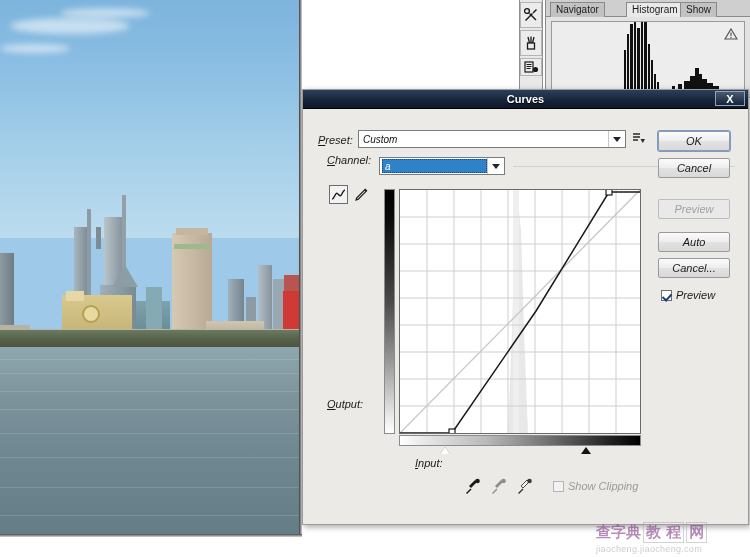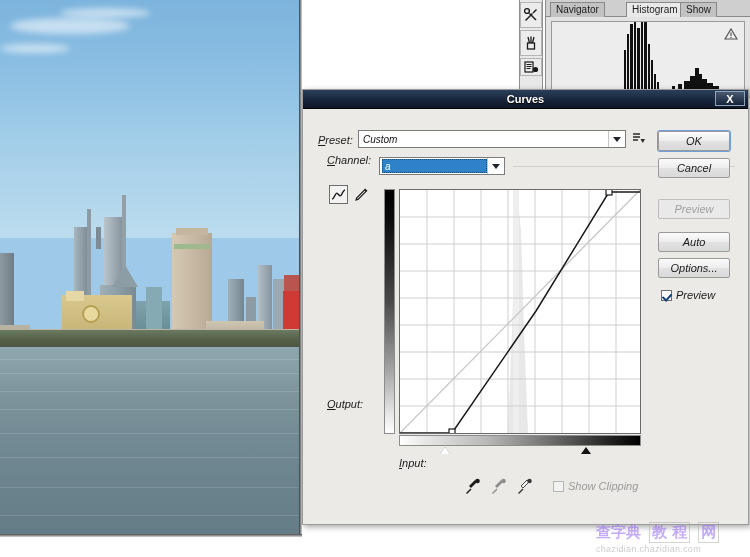--- a/index.html
+++ b/index.html
@@ -223,22 +223,22 @@
     position:absolute; left:10px; top:168px; width:427px; height:1px;
     background:#d8d6d2;
   }
 
   
   .wm {
     position:absolute; right:4px; bottom:3px; width:150px; height:32px;
     opacity:.5;
   }
   .wm-cn {
-    display:flex; align-items:center; gap:8px;
-    font-size:15px; color:#8b5cf6; font-weight:bold;
+    display:flex; align-items:center; gap:2px;
+    font-size:15px; color:#701a75; font-weight:bold;
     font-family:"DejaVu Sans", sans-serif;
   }
   .wm-box { border:1px solid #a8a8a8; padding:0 2px; }
   .wm-url { font-size:9px; color:#9a9a9a; letter-spacing:.3px; margin-top:1px;}
 </style>
 </head>
 <body>
 
 <div id="root">
 
@@ -451,21 +451,21 @@
           <rect x="206" y="-1" width="6" height="6" fill="#ffffff" stroke="#1a1a1a" stroke-width="1.2"></rect>
         </svg>
       </div>
 
       <span class="lbl" style="left:24px; top:289px;"><u>O</u>utput:</span>
 
       <div class="hgrad" style="left:96px; top:326px; width:242px;"></div>
       <div class="tri-w" style="left:137px; top:338px;"></div>
       <div class="tri-b" style="left:278px; top:338px;"></div>
 
-      <span class="lbl" style="left:96px; top:348px;"><u>I</u>nput:</span>
+      <span class="lbl" style="left:112px; top:348px;"><u>I</u>nput:</span>
 
       <div class="eyed" style="left:160px; top:368px;">
         <svg width="19" height="19" viewBox="0 0 19 19">
           <path d="M3 16 L7.5 11.5 L8.5 12.5 L4 17 Z" fill="#1a1a1a"></path>
           <path d="M8 11 L14 5 L12 3 L6 9 Z" fill="#1a1a1a"></path>
           <circle cx="14.5" cy="4" r="2.3" fill="#1a1a1a"></circle>
         </svg>
       </div>
       <div class="eyed" style="left:186px; top:368px;">
         <svg width="19" height="19" viewBox="0 0 19 19">
@@ -494,35 +494,35 @@
       <div class="btn" style="left:355px; top:49px;">
         <span>Cancel</span>
       </div>
       <div class="btn disabled" style="left:355px; top:90px;">
         <span>Preview</span>
       </div>
       <div class="btn" style="left:355px; top:123px;">
         <span>Auto</span>
       </div>
       <div class="btn" style="left:355px; top:149px;">
-        <span>Options...</span>
+        <span>Cancel...</span>
       </div>
       <div class="chk" style="left:358px; top:180px;">
         <span class="chkbox checked"></span>
         <span>Preview</span>
       </div>
 
     </div>
   </div>
 
   <div class="app-bottom-line"></div>
   <div class="app-bottom"></div>
 
   <div class="wm">
     <div class="wm-cn">
       <span>查字典</span>
       <span class="wm-box">教 程</span>
       <span class="wm-box">网</span>
     </div>
-    <div class="wm-url">chazidian.chazidian.com</div>
+    <div class="wm-url">jiaocheng.jiaocheng.com</div>
   </div>
 
 </div>
 
 </body></html>

